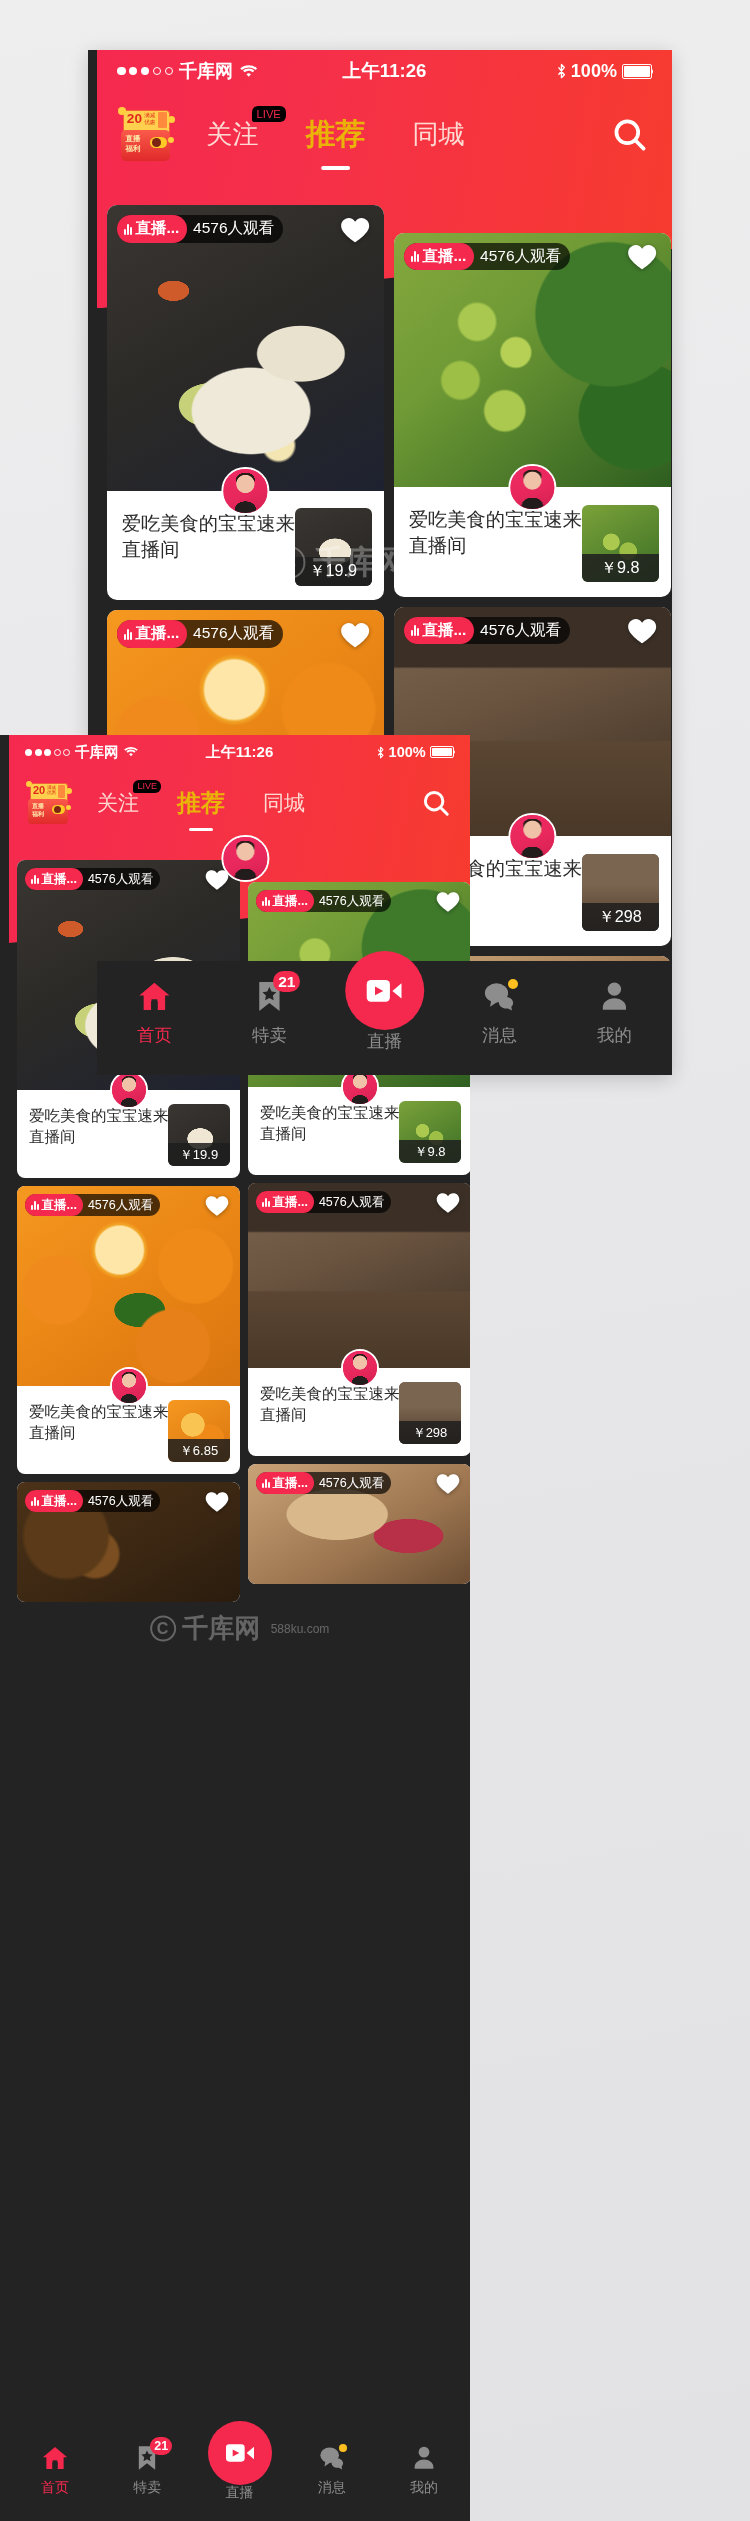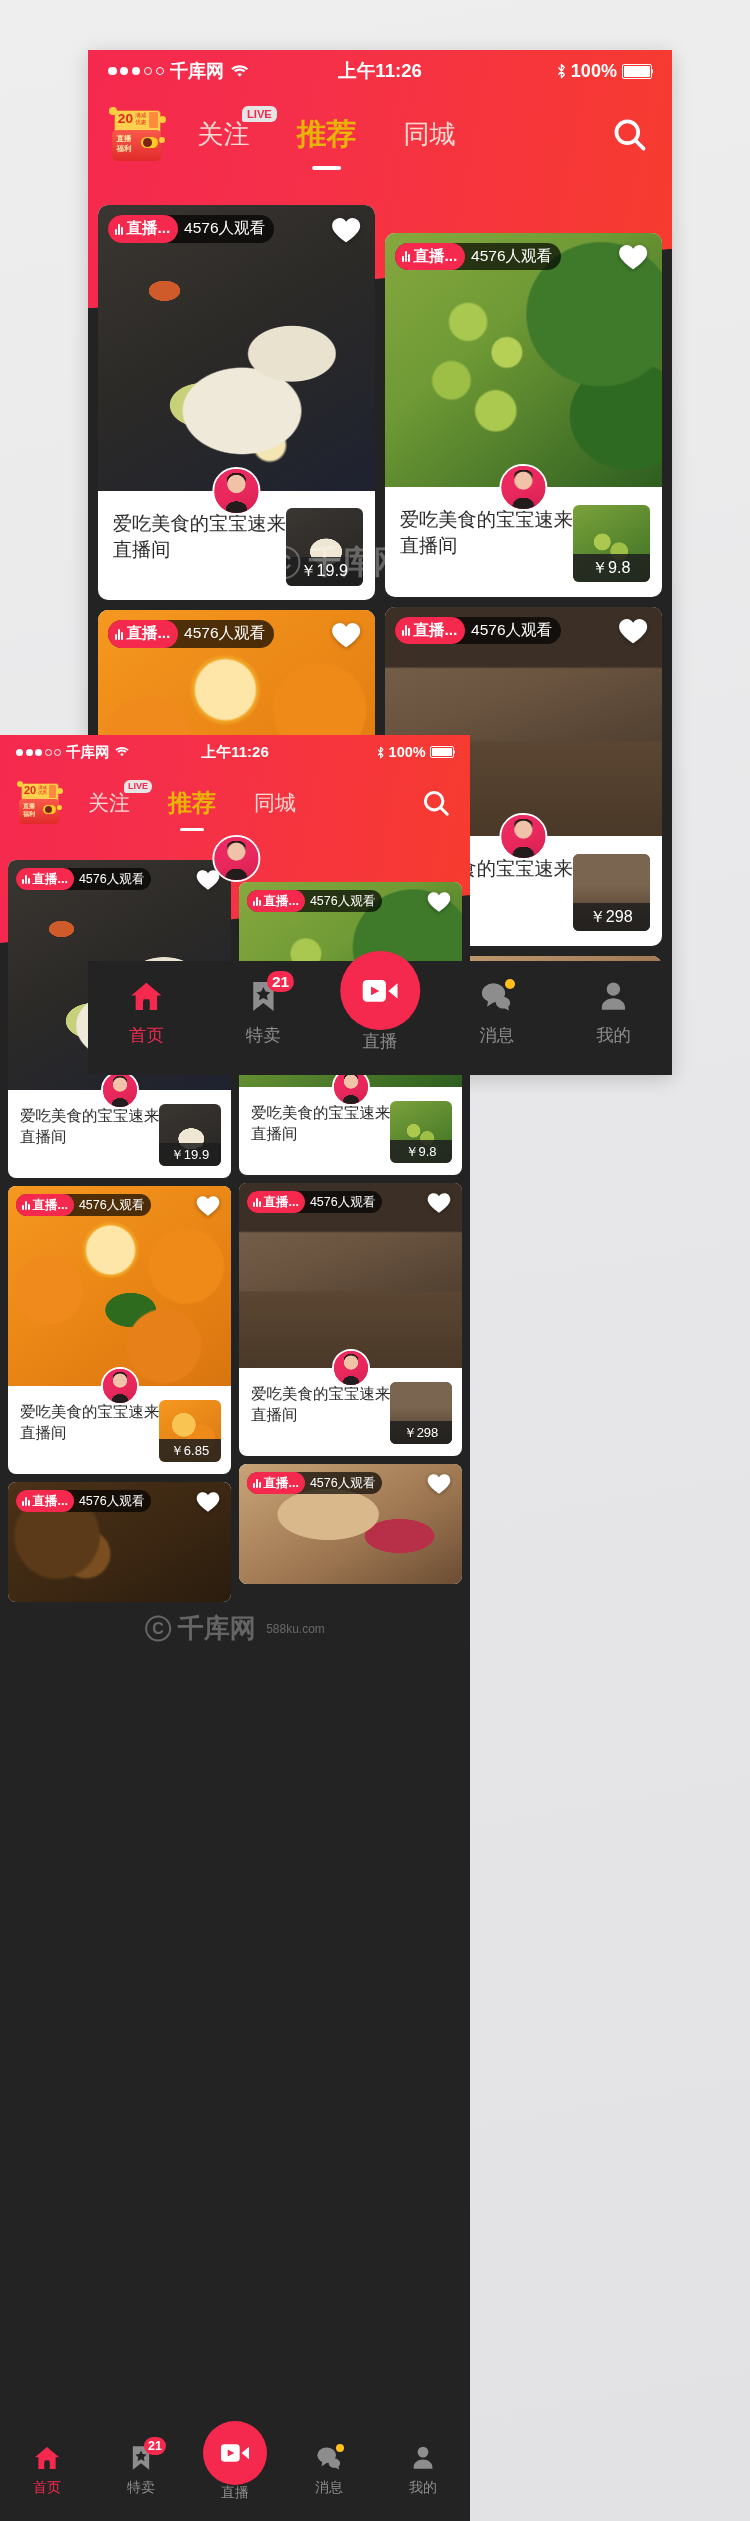--- a/index.html
+++ b/index.html
@@ -6,21 +6,21 @@
   html, body {
     width: 750px; height: 2521px;
     background: #e8e8ea;
     font-family: "Liberation Sans", "DejaVu Sans", sans-serif;
     overflow: hidden;
   }
   .stage { position: relative; width: 750px; height: 2521px;
     background: linear-gradient(170deg,#eeeeef 0%, #e6e6e8 55%, #e2e2e4 100%); }
 
   
-  .phone { position: absolute; background: #232323; overflow: hidden; }
+  .phone { position: absolute; background: #232323; overflow: hidden; padding-left: 9px; }
   .phone.small { left: 88px; top: 50px; width: 584px; height: 1025px; box-shadow: 0 4px 18px rgba(0,0,0,.18); }
   .phone.big   { left: 0px;  top: 735px; width: 470px; height: 1786px; }
 
   .screen { position: relative; width: 100%; height: 100%; overflow: hidden; background:#232323; }
 
   
   .header-wrap { position: absolute; left:0; top:0; width:100%; }
   .header-bg {
     position:absolute; left:0; top:0; width:100%;
     background: linear-gradient(100deg, #f5294e 0%, #f52f4a 35%, #f73b2f 100%);
@@ -43,22 +43,22 @@
   .batt::after { content:''; position:absolute; left:100%; top:30%; bottom:30%; width:2px; background:#fff; border-radius:0 2px 2px 0;}
 
   
   .navrow { position:relative; display:flex; align-items:center; }
   .giftbox { position:relative; flex:none; }
   .tabs { display:flex; align-items:center; }
   .tab { position:relative; color:#ffd9d2; white-space:nowrap; }
   .tab.active { color:#eab308; font-weight:bold; }
   .tab .underline { position:absolute; left:50%; transform:translateX(-50%);
       background:#fff; border-radius:4px; }
-  .live-pill { position:absolute; background:#e5e5e5; color:#f5294e;
-      font-weight:bold; border-radius:6px 6px 6px 2px; line-height:1;
+  .live-pill { position:absolute; background:#000000; color:#f5294e;
+      font-weight:normal; border-radius:6px 6px 6px 2px; line-height:1;
       display:flex; align-items:center; justify-content:center; }
   .search-btn { margin-left:auto; flex:none; position:relative; }
   .search-btn svg { display:block; }
 
   
   .grid { position:absolute; display:flex; }
   .col { display:flex; flex-direction:column; }
   .card { background:#fff; overflow:hidden; position:relative; flex:none; }
   .thumb { position:relative; width:100%; overflow:hidden; }
   .thumb .ph { position:absolute; inset:0; }

